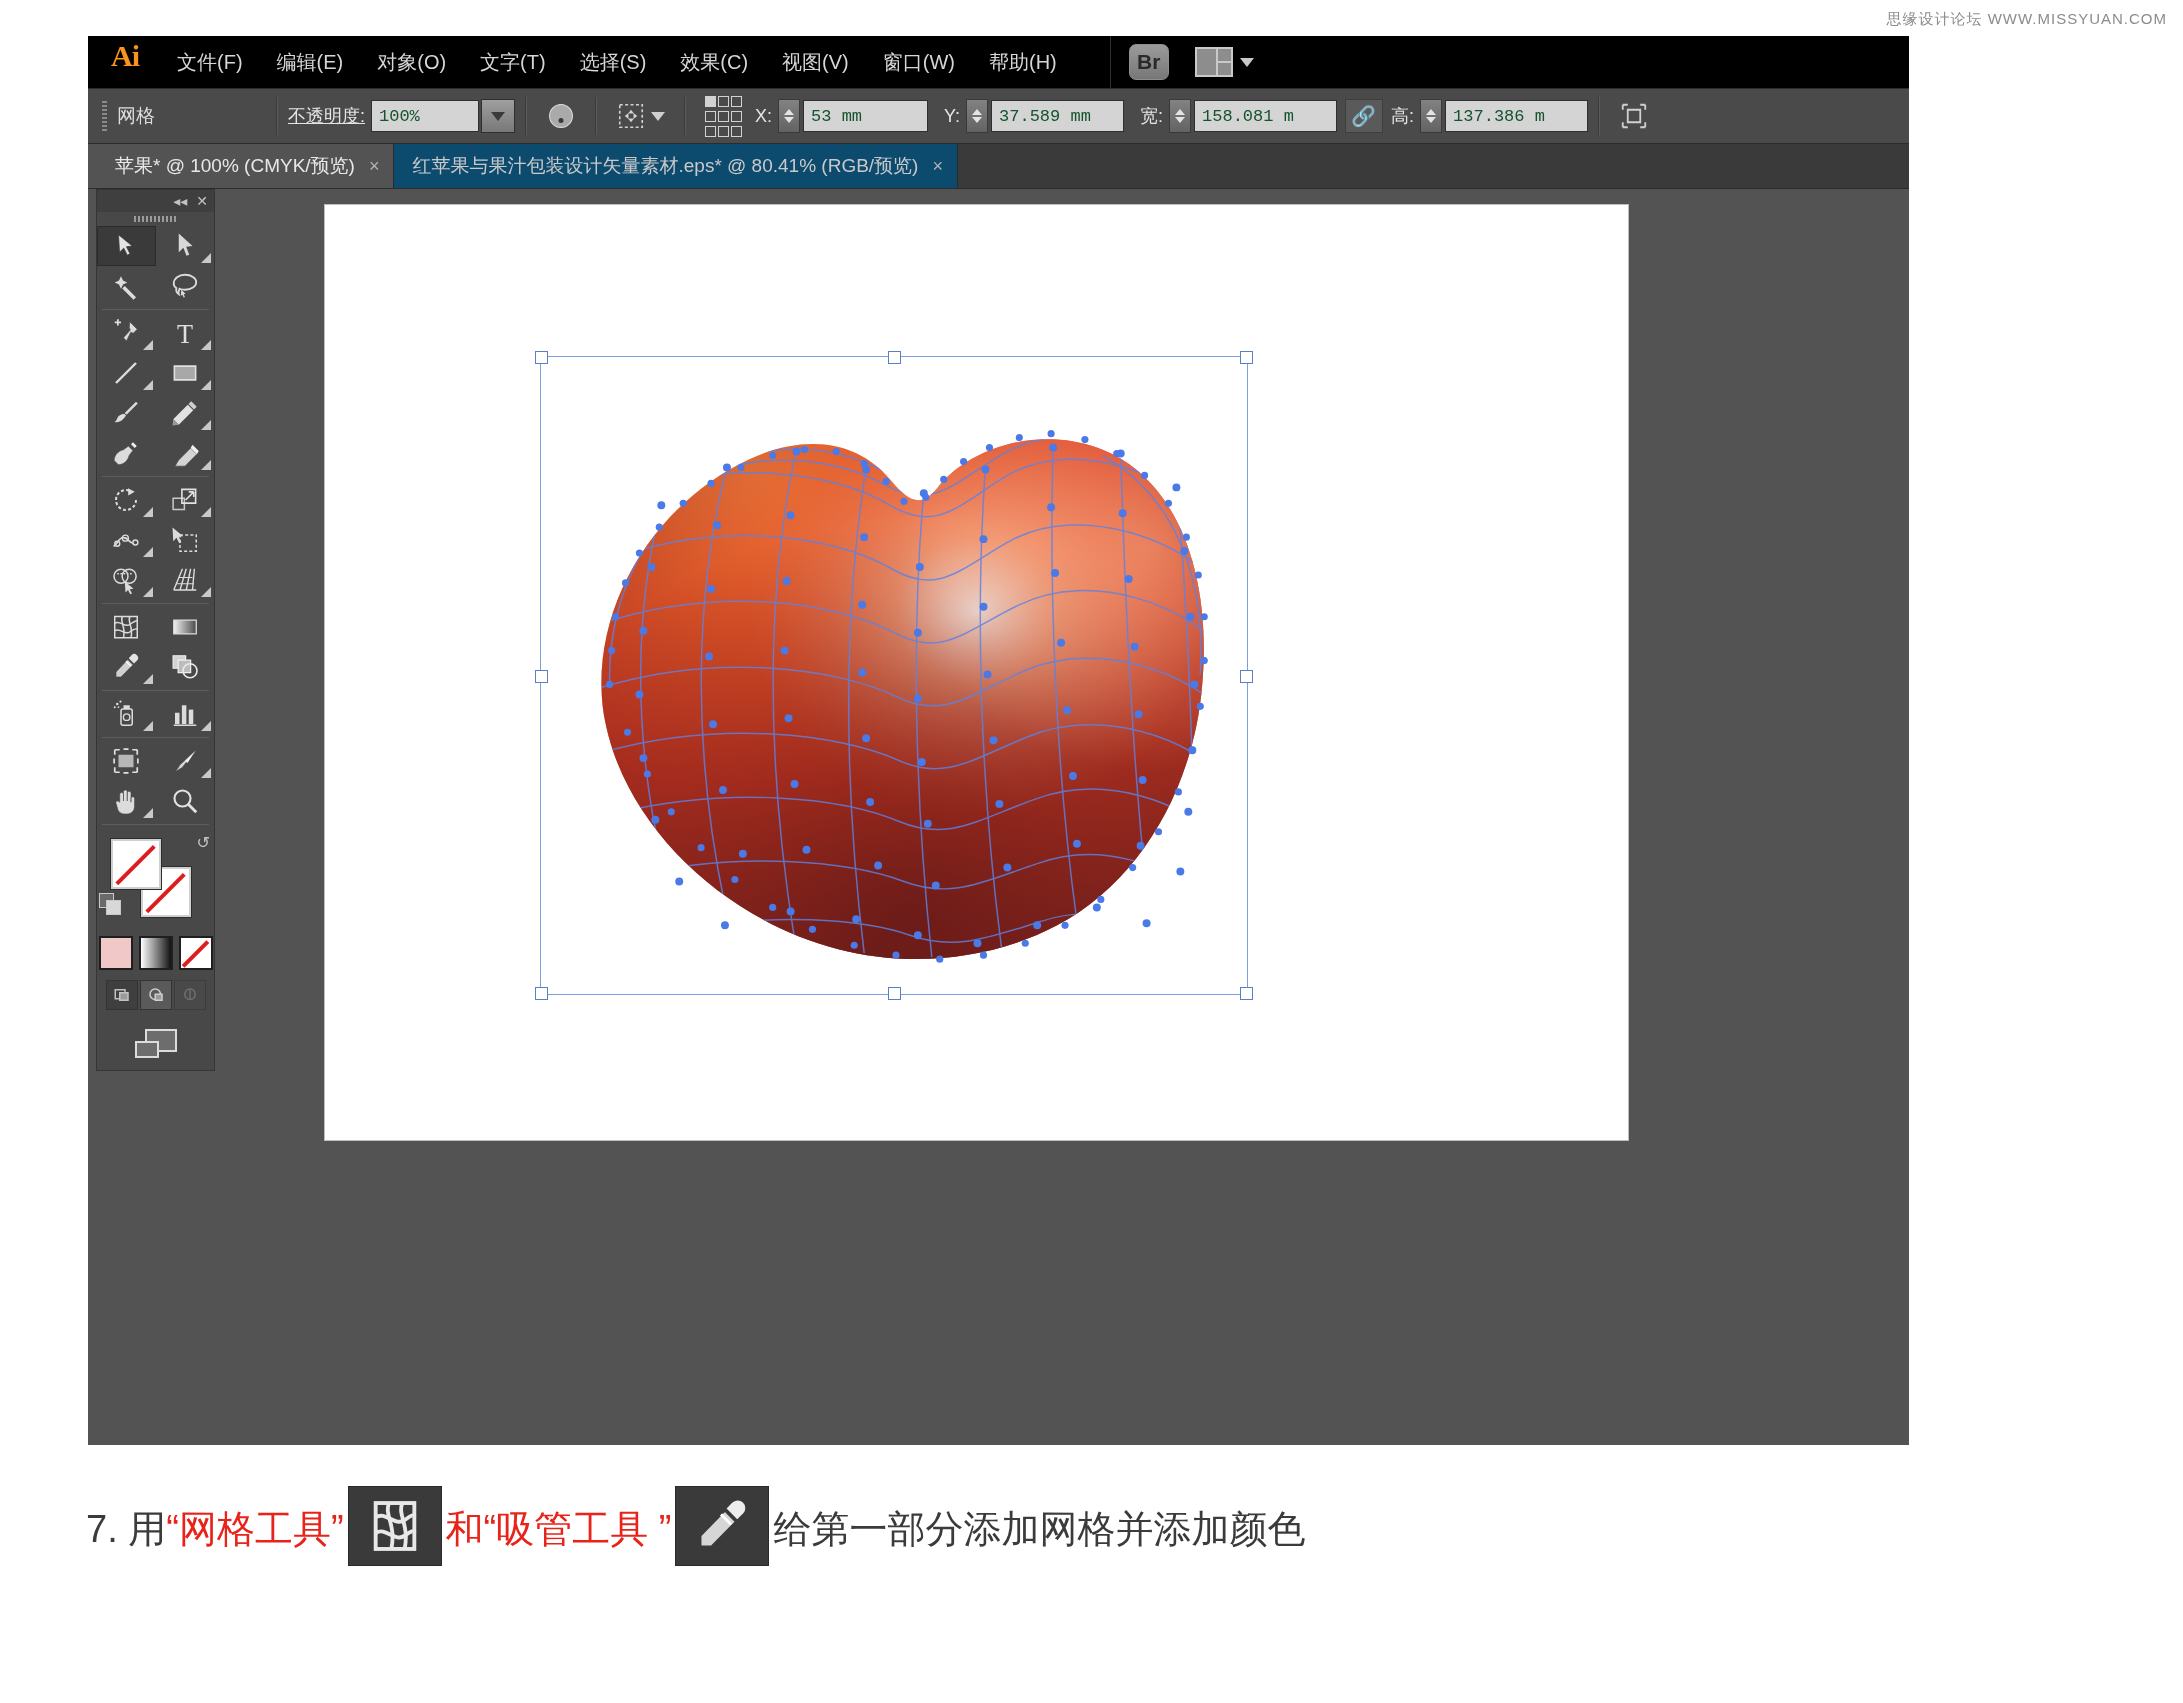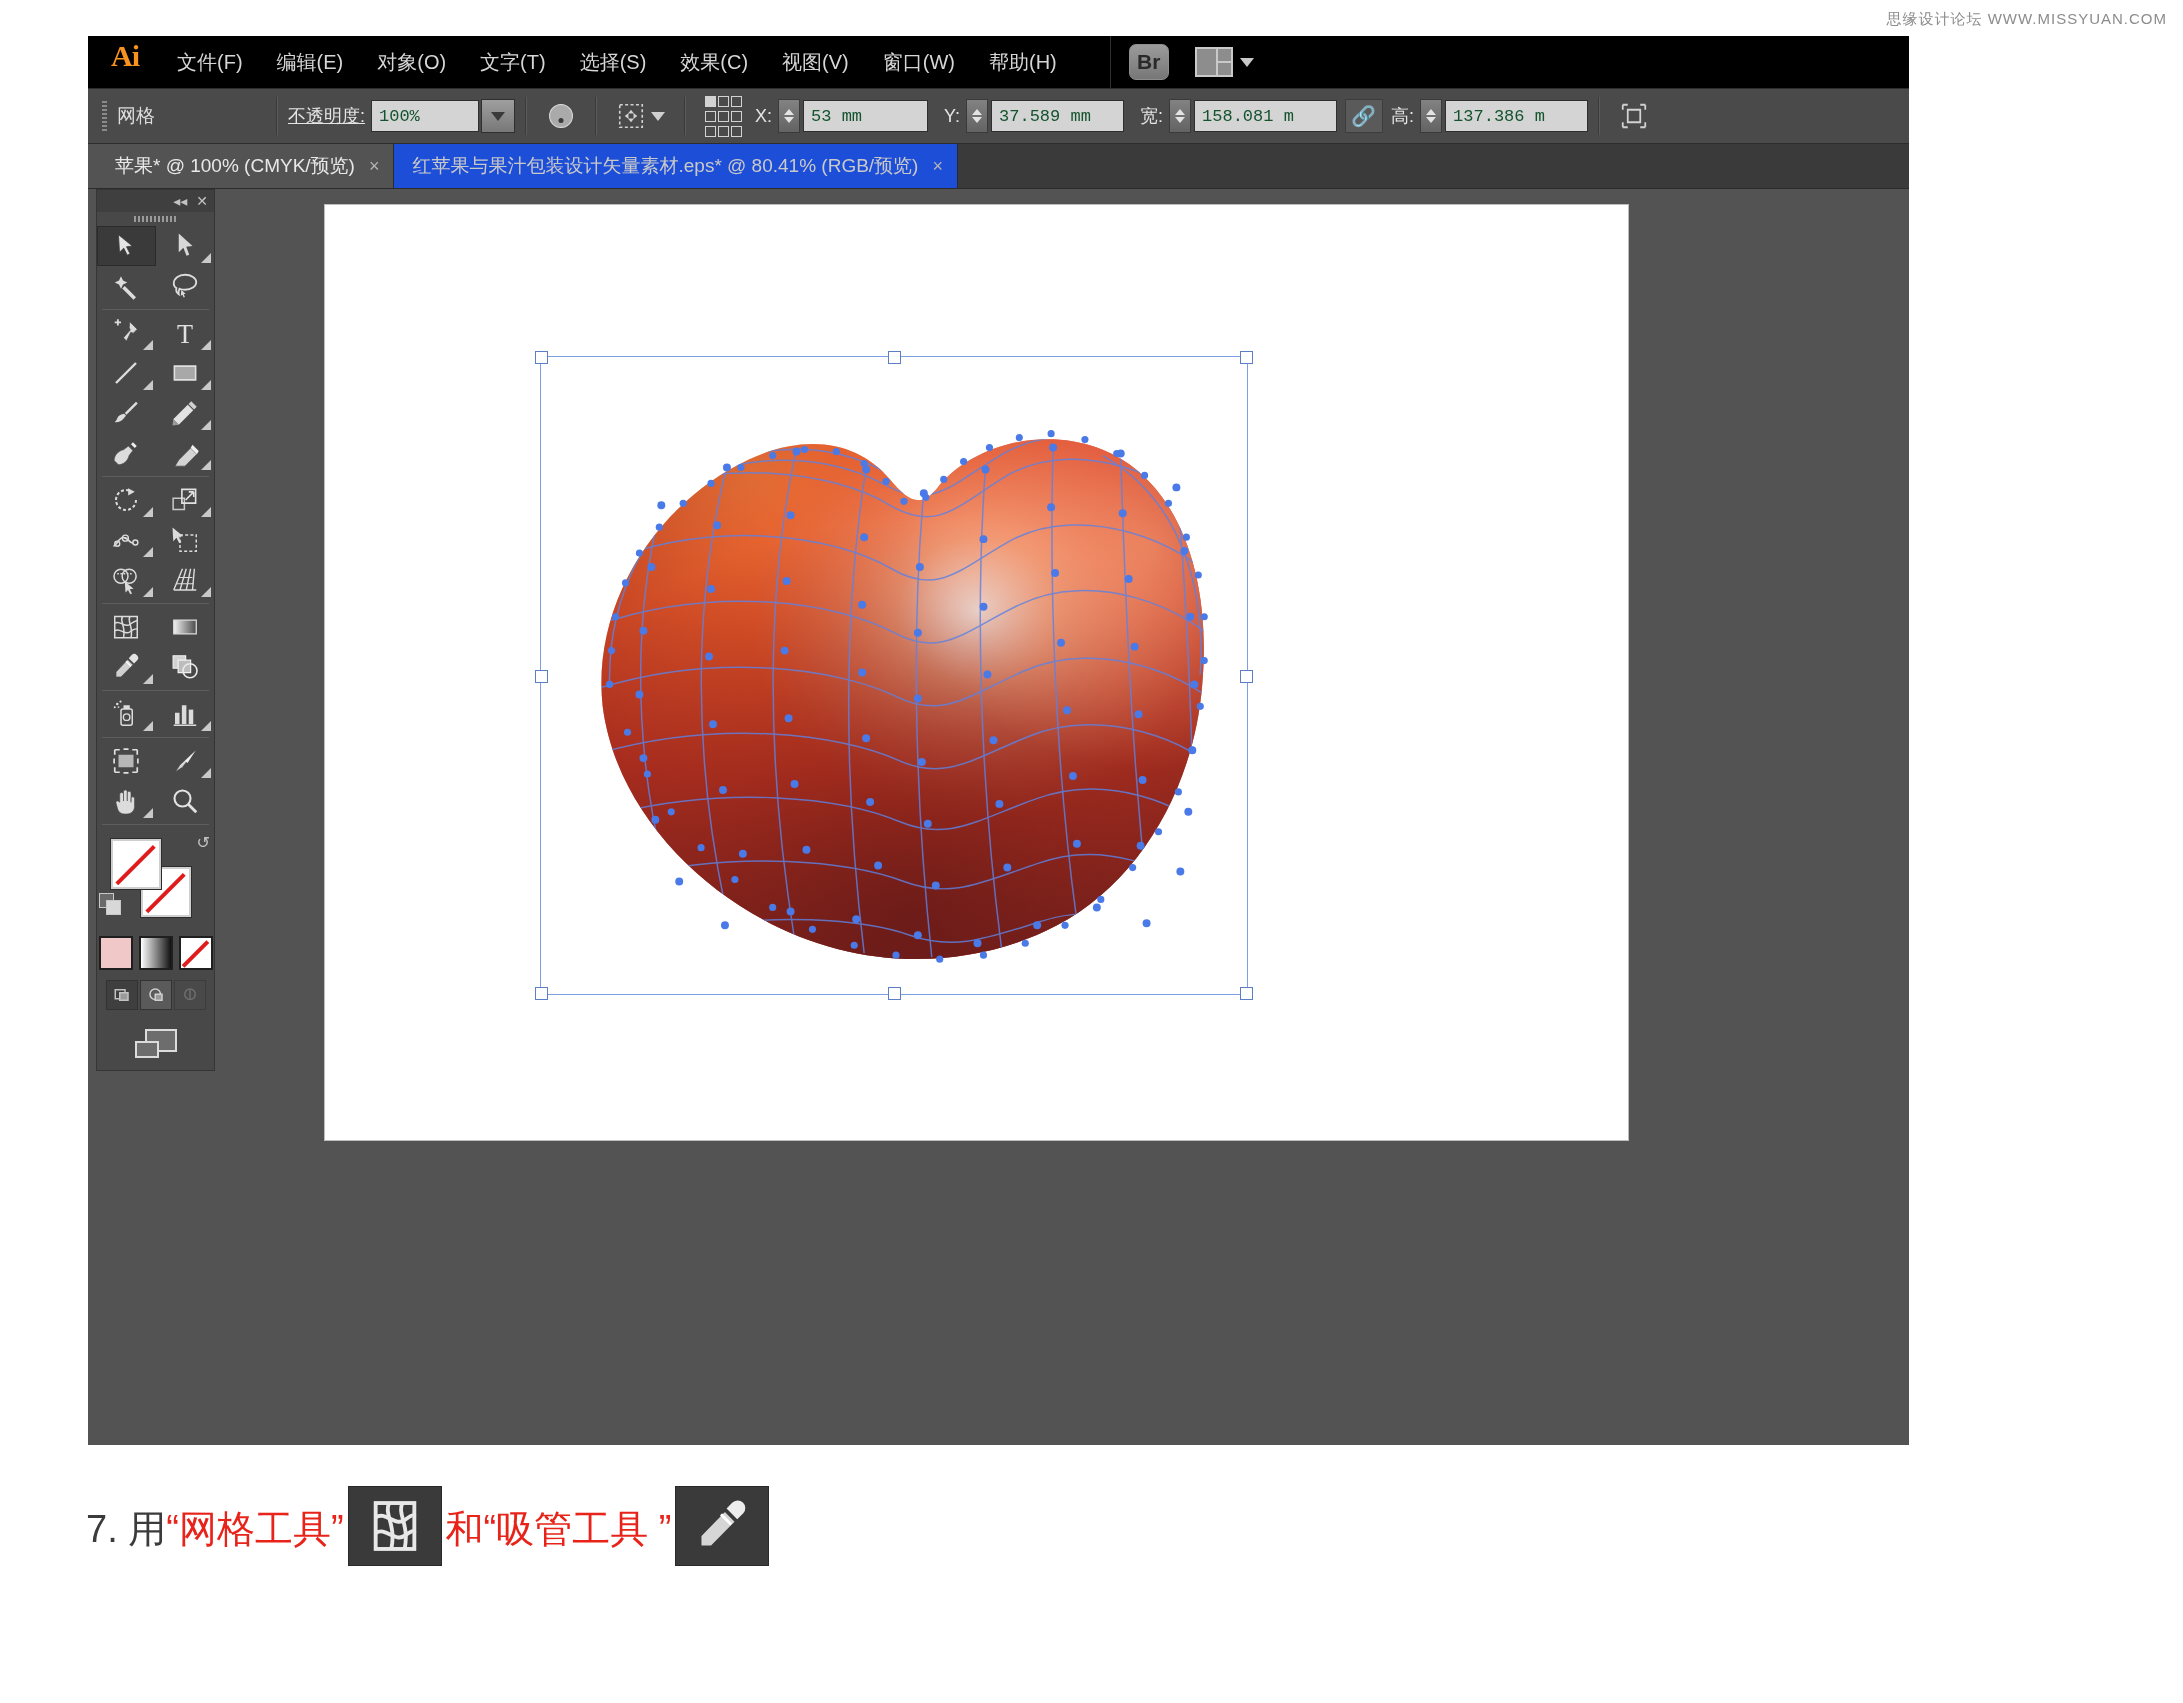--- a/index.html
+++ b/index.html
@@ -128,21 +128,21 @@
   #doc-tabs{
     height:44px;background:#3a3a3a;display:flex;align-items:flex-end;
     border-bottom:1px solid #2b2b2b;
   }
   .doc-tab{
     height:44px;display:flex;align-items:center;
     padding:0 14px 0 18px;font-size:19px;white-space:nowrap;
     border-right:1px solid #2b2b2b;
   }
   .doc-tab.active{background:#535353;color:#e8e8e8;padding-left:27px;}
-  .doc-tab.inactive{background:#1d4ed8;color:#c9c9c9;}
+  .doc-tab.inactive{background:#0c4a6e;color:#c9c9c9;}
   .tab-close{margin-left:14px;font-size:18px;color:#b5b5b5;}
 
   
   #work-area{position:relative;height:1256px;background:#535353;}
 
   
   #tool-panel{
     position:absolute;left:8px;top:0;width:117px;
     background:#484848;border:1px solid #353535;
     padding-bottom:6px;
@@ -948,14 +948,15 @@
   </span>
   <span class="cred">和 </span>
   <span class="cred">“吸管工具 ”</span>
   <span class="cap-icon">
     <svg width="58" height="58" viewBox="0 0 24 24">
       <path d="M16.2 2.4a3.1 3.1 0 0 1 4.6 4.3l-2.5 2.5-4.4-4.4z" fill="#ededed"></path>
       <path d="M13.2 5.8l4.4 4.4L7.6 20.4H3.2v-4.4z" fill="#d6d6d6" stroke="#3a3a3a" stroke-width=".6"></path>
       <path d="M11.6 7.2l4.2 4.2" stroke="#ffffff" stroke-width="1.2"></path>
     </svg>
   </span>
+  <span class="ctext">给第一部分添加网格并添加颜色</span>
 </div>
 
 
 </body></html>

